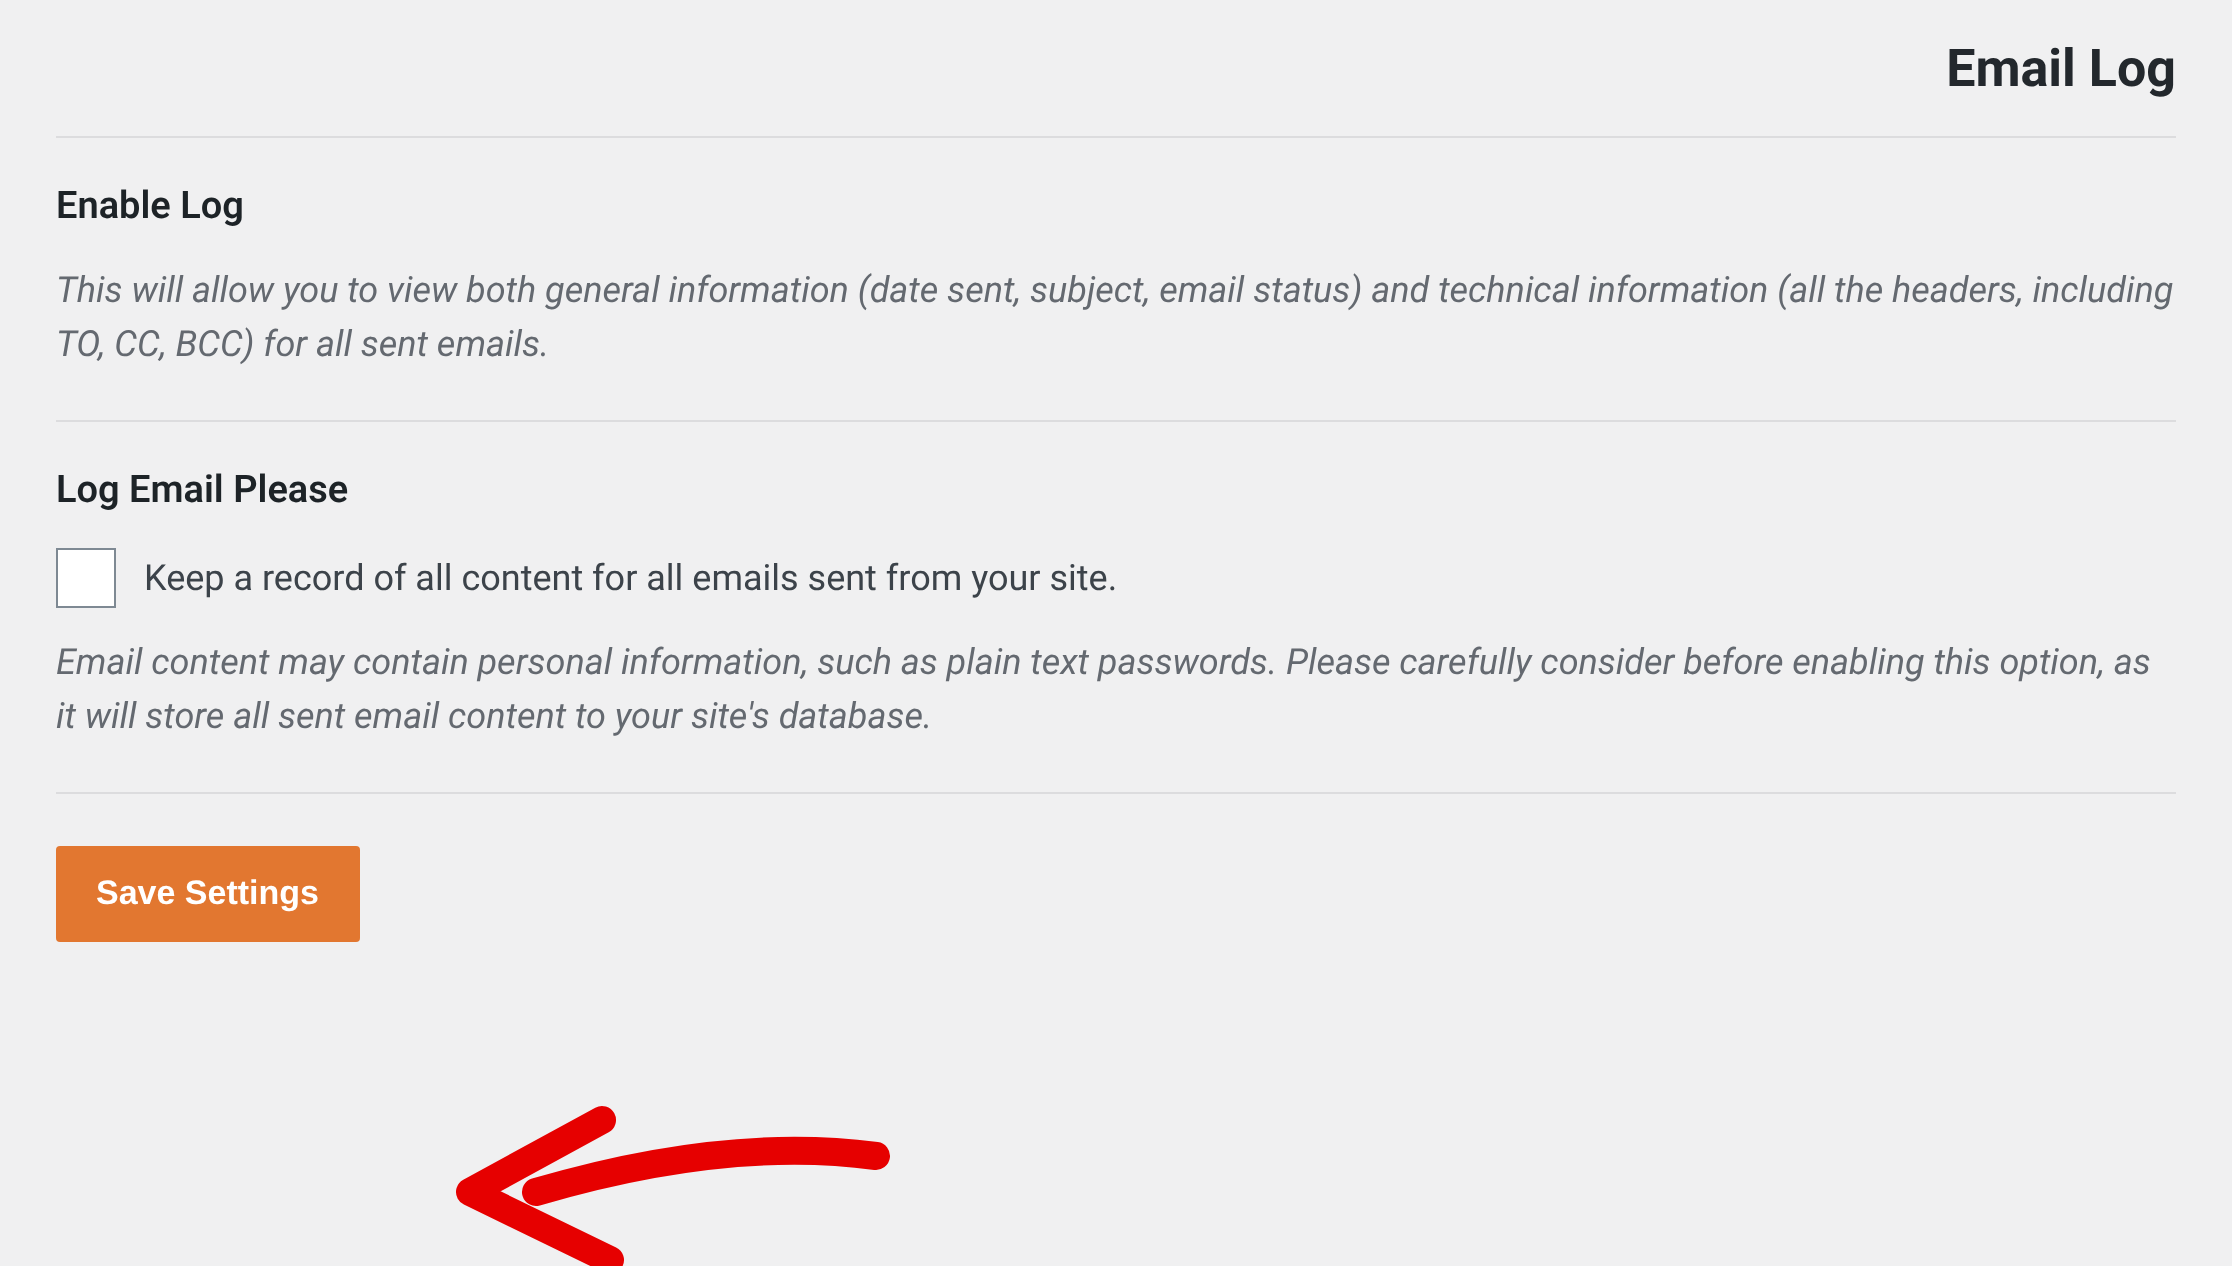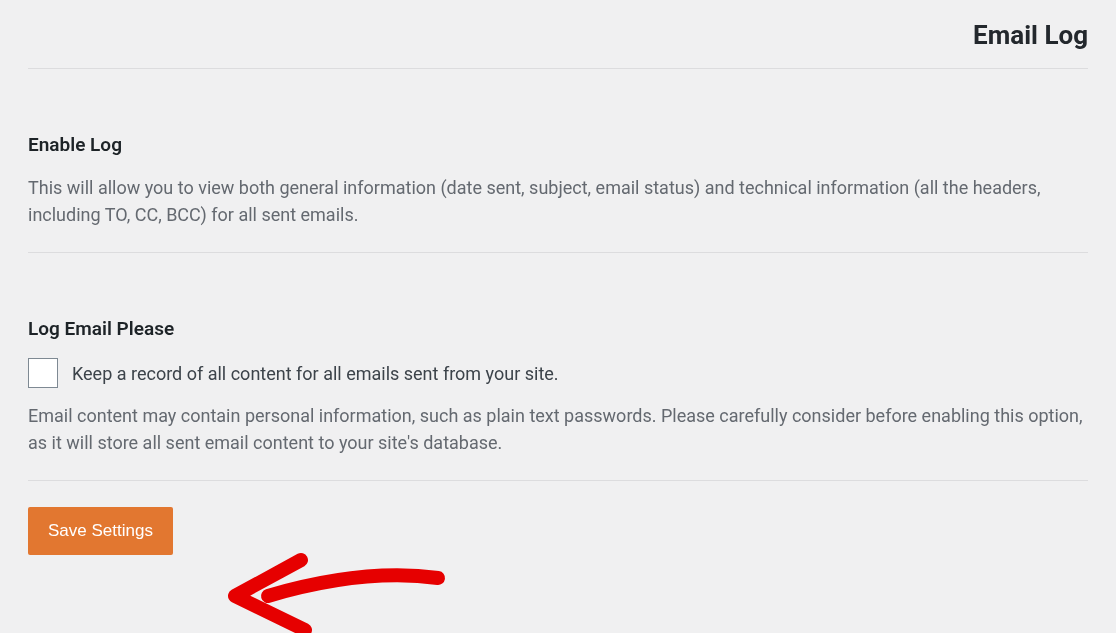--- a/index.html
+++ b/index.html
@@ -28,21 +28,20 @@
       margin: 0;
     }
     .section {
       padding: 22px 0 24px 0;
     }
     .section-heading {
       font-size: 19px;
       font-weight: 600;
       color: #1d2327;
       margin-bottom: 18px;
-      margin-top: 42px;
     }
     .checkbox-row {
       display: flex;
       align-items: center;
       gap: 14px;
       margin-bottom: 14px;
     }
     .checkbox {
       width: 30px;
       height: 30px;
@@ -62,30 +61,31 @@
     .checkbox.checked svg {
       display: block;
     }
     .checkbox-label {
       font-size: 18px;
       color: #3c434a;
     }
     .description {
       font-size: 18px;
       color: #646970;
+      font-style: italic;
       line-height: 1.5;
     }
     .save-button {
       display: inline-block;
       background: #e27730;
       color: #fff;
       border: none;
       padding: 14px 20px;
       font-size: 17px;
-      font-weight: 400;
+      font-weight: 700;
       cursor: pointer;
       margin-top: 26px;
       border-radius: 2px;
     }
     .arrow-annotation {
       position: absolute;
       left: 195px;
       top: 528px;
       width: 230px;
       height: 95px;

